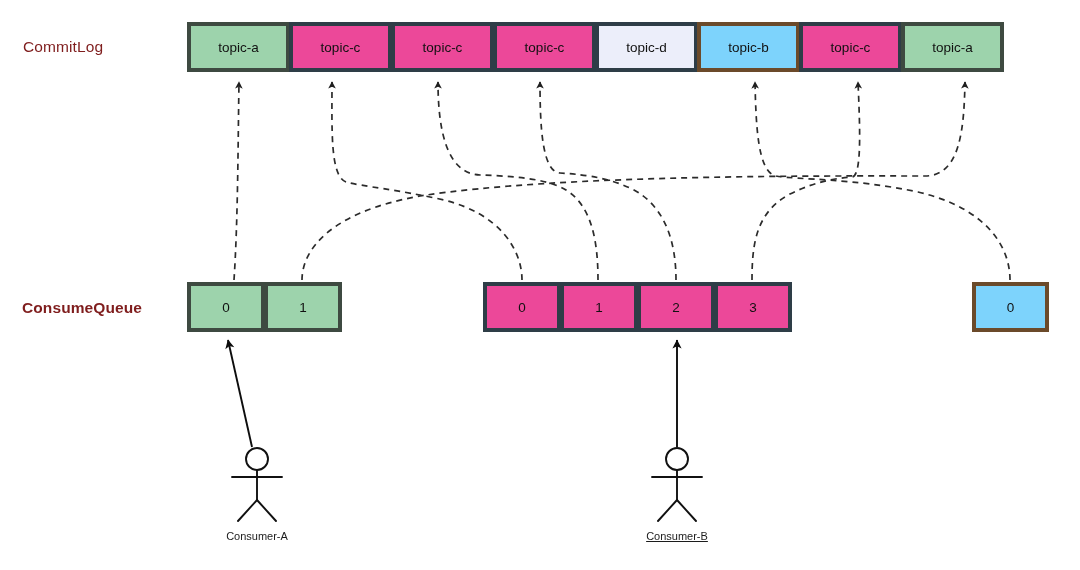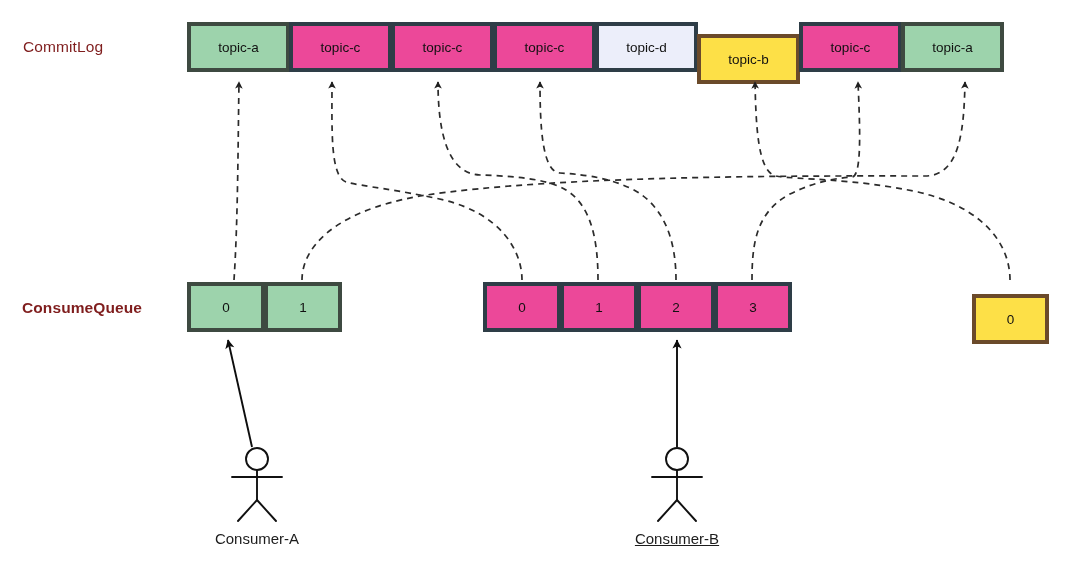--- a/index.html
+++ b/index.html
@@ -70,33 +70,33 @@
   #cq-orange {
     left: 972px;
     top: 282px;
     height: 50px;
   }
   #cq-orange .cell { width: 77px; height: 50px; }
 
   .c-green  { background: #9dd3ac; border-color: #3e4a41; }
   .c-blue   { background: #ec4899; border-color: #2e3d47; }
   .c-lav    { background: #eceefa; border-color: #2e3d47; }
-  .c-orange { background: #fde047; border-color: #6b4a2a; margin-top: 12px; }
+  .c-orange { background: #7dd3fc; border-color: #6b4a2a; }
 
   svg.overlay {
     position: absolute;
     left: 0;
     top: 0;
     width: 1080px;
     height: 570px;
     pointer-events: none;
   }
   .actor-label {
     position: absolute;
-    font-size: 15px;
+    font-size: 11px;
     color: #1c1c1c;
     white-space: nowrap;
     transform: translateX(-50%);
   }
   #consumer-a-label { left: 257px; top: 530px; }
   #consumer-b-label { left: 677px; top: 530px; text-decoration: underline; }
 </style>
 </head>
 <body>
 

